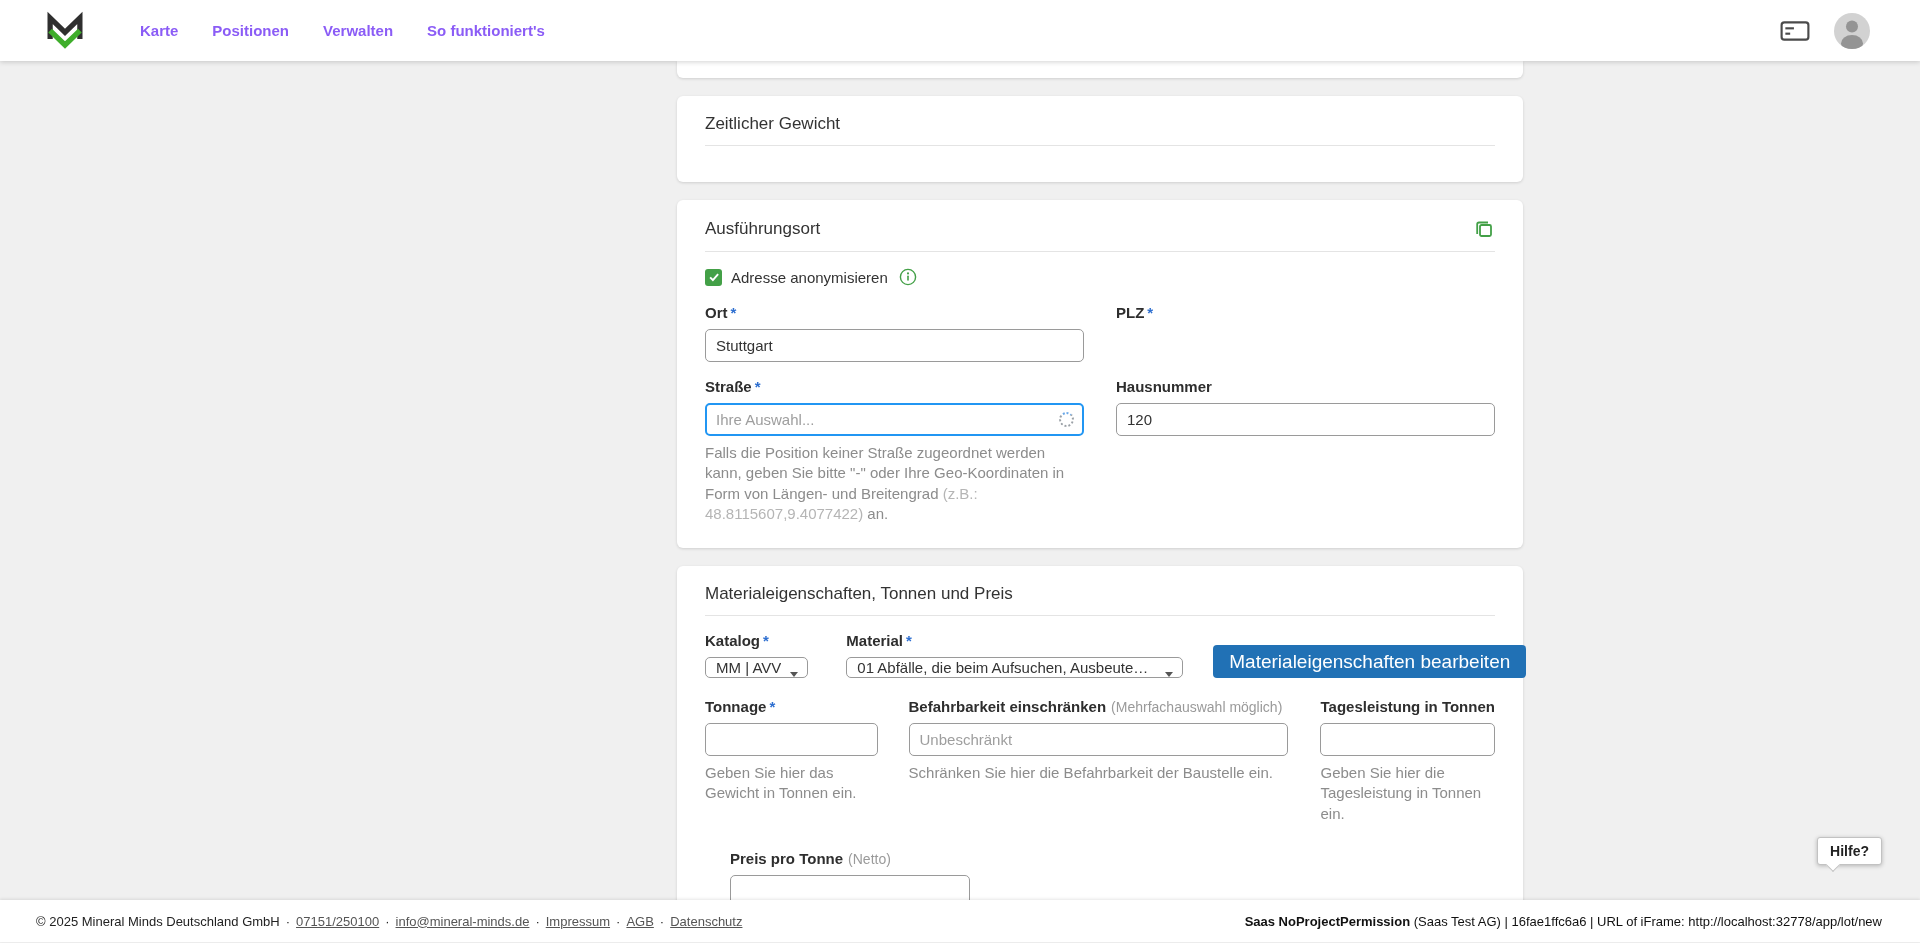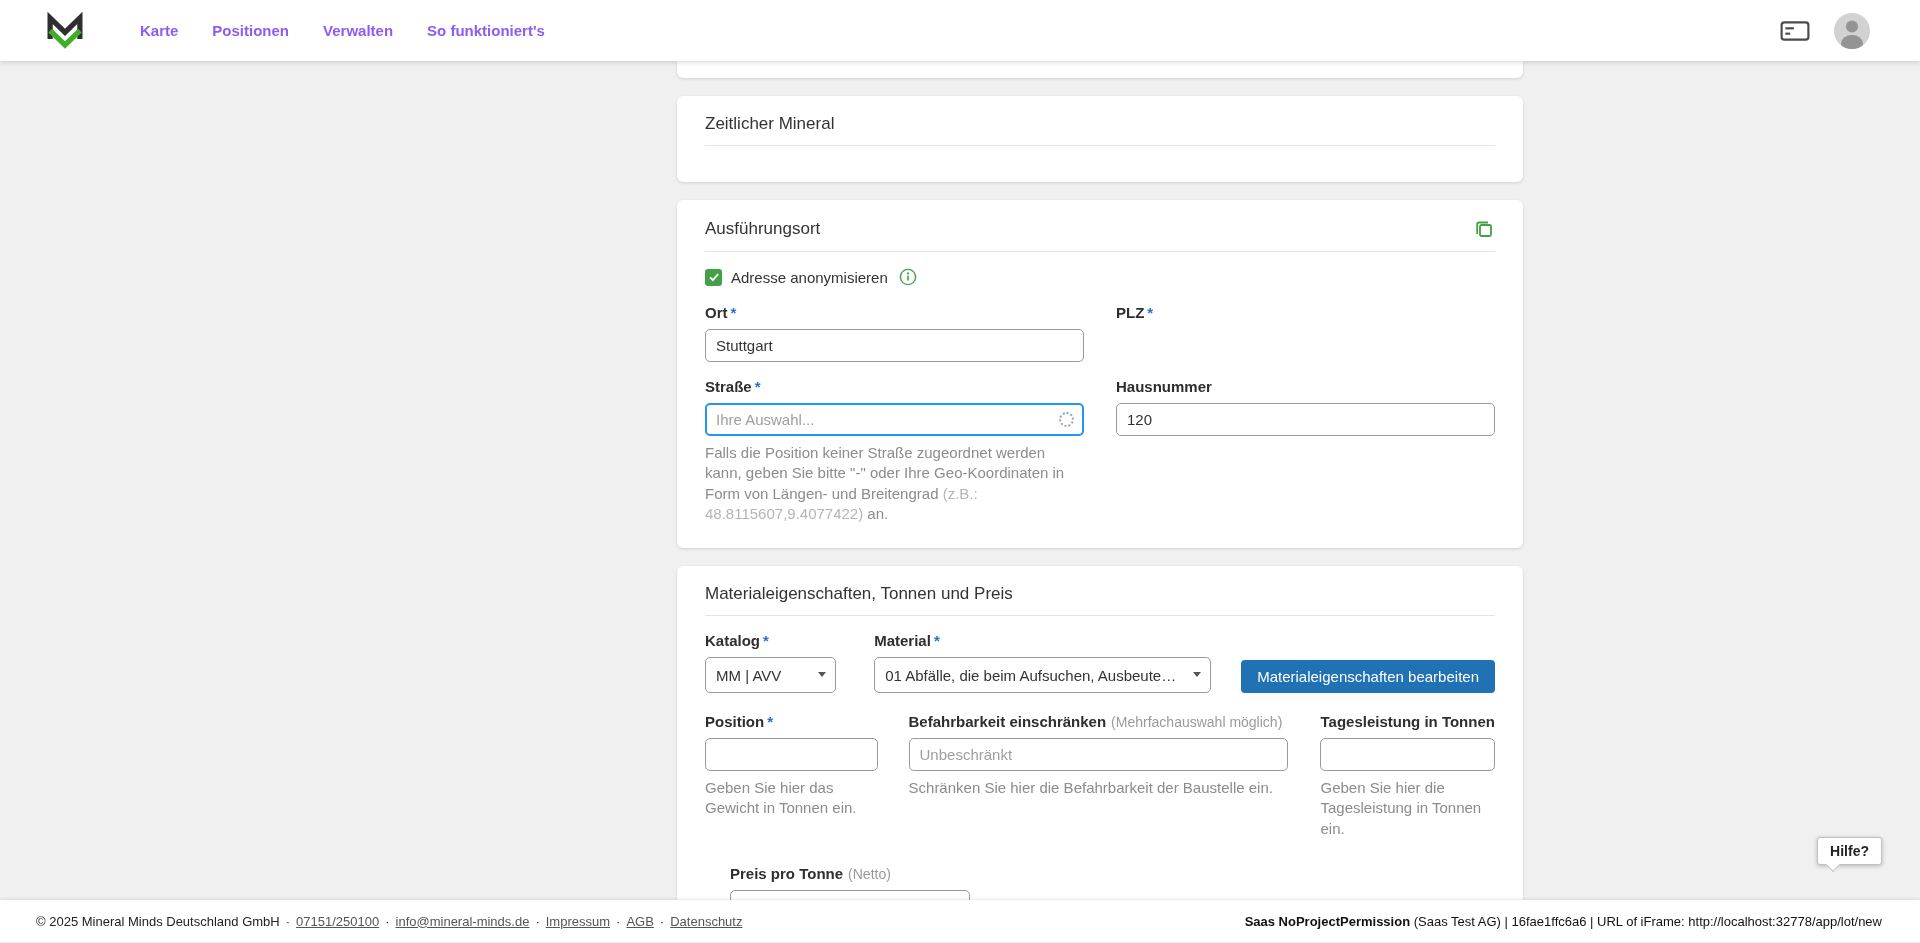--- a/index.html
+++ b/index.html
@@ -84,34 +84,34 @@
     display: inline-flex; align-items: center; justify-content: center; cursor: pointer;
   }
   .checkbox-label { font-size: 15px; color: #333; }
   .info-icon { display: inline-flex; cursor: pointer; margin-left: 2px; }
 
   .hint { font-size: 15px; color: #8c8c8c; line-height: 1.35; margin-top: 7px; }
   .hint .hint-light { color: #b5b5b5; }
 
   
   .select {
-    height: 36px; border: 1px solid #9a9a9a; border-radius: 5px; background: #fff;
+    height: 21px; border: 1px solid #9a9a9a; border-radius: 5px; background: #fff;
     display: flex; align-items: center; padding: 0 26px 0 10px; position: relative;
     font-size: 15px; color: #333; cursor: pointer;
   }
   .select .select-value { white-space: nowrap; overflow: hidden; text-overflow: ellipsis; }
   .caret {
     position: absolute; right: 9px; top: 14px; width: 0; height: 0;
     border-left: 4.5px solid transparent; border-right: 4.5px solid transparent;
     border-top: 5.5px solid #555;
   }
 
   .btn-primary {
     height: 33px; padding: 0 16px; background: #2171b5; color: #fff;
-    border: none; border-radius: 4px; font-size: 15px; cursor: pointer;
+    border: none; border-radius: 4px; font-size: 19px; cursor: pointer;
     font-family: "Liberation Sans", sans-serif; white-space: nowrap;
   }
 
   .mat-row1 { display: flex; align-items: flex-end; }
   .col-katalog { width: 141px; }
   .col-material { width: 337px; margin-left: 38px; }
   .mat-row1 .btn-primary { margin-left: 30px; }
 
   .mat-row2 { display: flex; align-items: flex-start; margin-top: 20px; }
   .col-tonnage { width: 173px; }
@@ -182,21 +182,21 @@
   </div>
 </header>
 
 <div class="content">
   <div class="column">
 
     <div class="card card-sliver"></div>
 
     <section class="card">
       <div class="card-title-row">
-        <h2 class="card-title">Zeitlicher Mineral</h2>
+        <h2 class="card-title">Zeitlicher Gewicht</h2>
       </div>
     </section>
 
     <section class="card" style="padding-bottom:24px;">
       <div class="card-title-row">
         <h2 class="card-title">Ausführungsort</h2>
         <span class="copy-icon">
           <svg width="22" height="22" viewBox="0 0 22 22">
             <rect x="7" y="7" width="11" height="11" rx="1.5" fill="none" stroke="#43a047" stroke-width="1.8"></rect>
             <path d="M15 4.5 H6 A1.8 1.8 0 0 0 4.2 6.3 V16" fill="none" stroke="#43a047" stroke-width="1.8"></path>
@@ -282,21 +282,21 @@
             <span class="select-value">01 Abfälle, die beim Aufsuchen, Ausbeuten und…</span>
             <span class="caret"></span>
           </div>
         </div>
         <button class="btn-primary">Materialeigenschaften bearbeiten</button>
       </div>
 
       <div class="mat-row2">
         <div class="col-tonnage">
           <div class="field-label">
-            <span>Position</span>
+            <span>Tonnage</span>
             <span class="req">*</span>
           </div>
           <input class="text-input" type="text" style="">
           <div class="hint">Geben Sie hier das Gewicht in Tonnen ein.</div>
         </div>
         <div class="col-befahrbarkeit">
           <div class="field-label">
             <span>Befahrbarkeit einschränken</span>
             <span class="label-note">(Mehrfachauswahl möglich)</span>
           </div>

